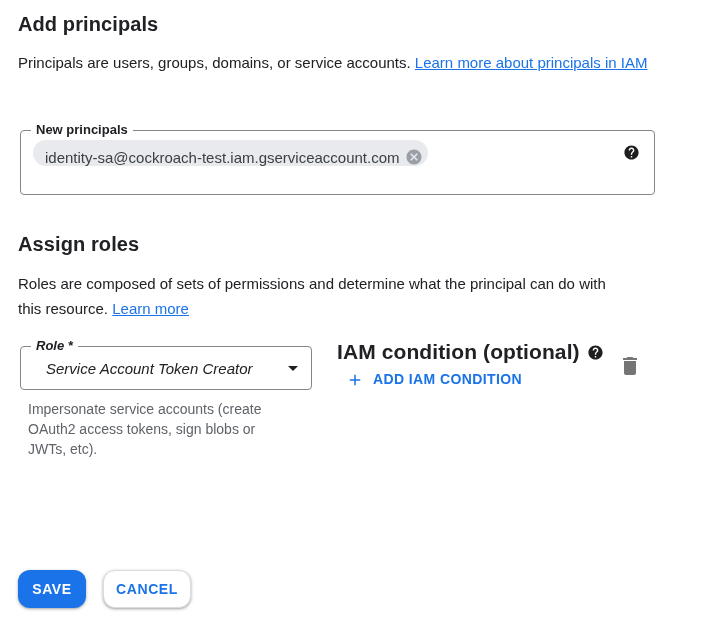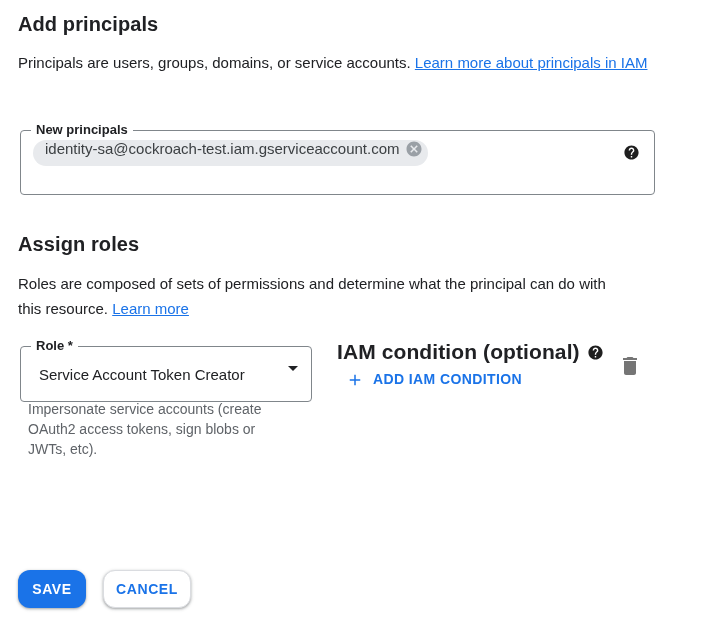--- a/index.html
+++ b/index.html
@@ -11,34 +11,34 @@
   #add-principals-heading { left:18px; top:13px;text-align:right; }
   #assign-roles-heading  { left:18px; top:233px; }
 
   .body-text { position:absolute; font-size:15px; line-height:25px; color:#202124; }
   #principals-desc { left:18px; top:50px; width:632px; }
   #roles-desc      { left:18px; top:271px; width:600px; }
   a.link { color:#1a73e8; text-decoration:underline; cursor:pointer; }
 
   .outlined-field { position:absolute; background:#fff; border:1px solid #80868b; border-radius:4px; }
   #new-principals-field { left:20px; top:130px; width:635px; height:65px; }
-  #role-field           { left:20px; top:346px; width:292px; height:56px; cursor:pointer; }
+  #role-field           { left:20px; top:346px; width:292px; height:44px; cursor:pointer;font-style:italic; }
   .field-label { position:absolute; top:-9px; left:10px; background:#fff; padding:0 5px;
                  font-size:13px; font-weight:600; color:#202124; line-height:1.2; white-space:nowrap; }
 
-  .chip { position:absolute; left:12px; top:9px; height:26px; display:inline-flex; align-items:flex-start;
+  .chip { position:absolute; left:12px; top:9px; height:26px; display:inline-flex; align-items:flex-end;
           gap:5px; background:#e8eaed; border-radius:13px; padding:0 5px 0 12px; }
   .chip-text { font-size:15px; color:#3c4043; white-space:nowrap; }
   .icon-btn { background:none; border:none; padding:0; cursor:pointer; display:flex; align-items:center; justify-content:center; }
   .chip-remove { width:18px; height:18px; }
 
   .help-btn { position:absolute; width:17px; height:17px; }
   #principals-help { right:14px; top:13px; }
 
-  .role-value { position:absolute; left:18px; top:0; height:100%; display:flex; align-items:center;
+  .role-value { position:absolute; left:25px; top:0; height:100%; display:flex; align-items:center;
                 font-size:15px; color:#202124; white-space:nowrap; }
   .caret { position:absolute; right:6px; top:9px; pointer-events:none; }
 
   #role-helper { position:absolute; left:28px; top:399px; width:265px;
                  font-size:14px; line-height:20px; color:#5f6368; }
 
   #iam-cond-label-row { position:absolute; left:337px; top:340px; display:flex; align-items:center; gap:7px; }
   .iam-label { font-size:21px; font-weight:700; color:#202124; letter-spacing:.1px; }
   #iam-cond-help { position:relative; width:17px; height:17px; }
 

